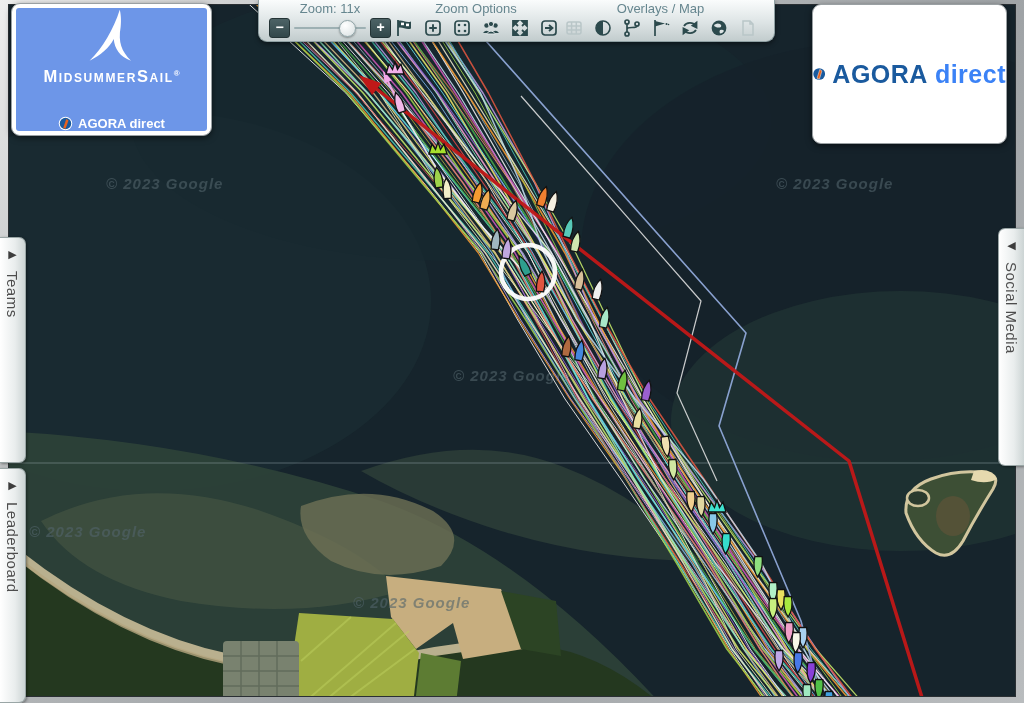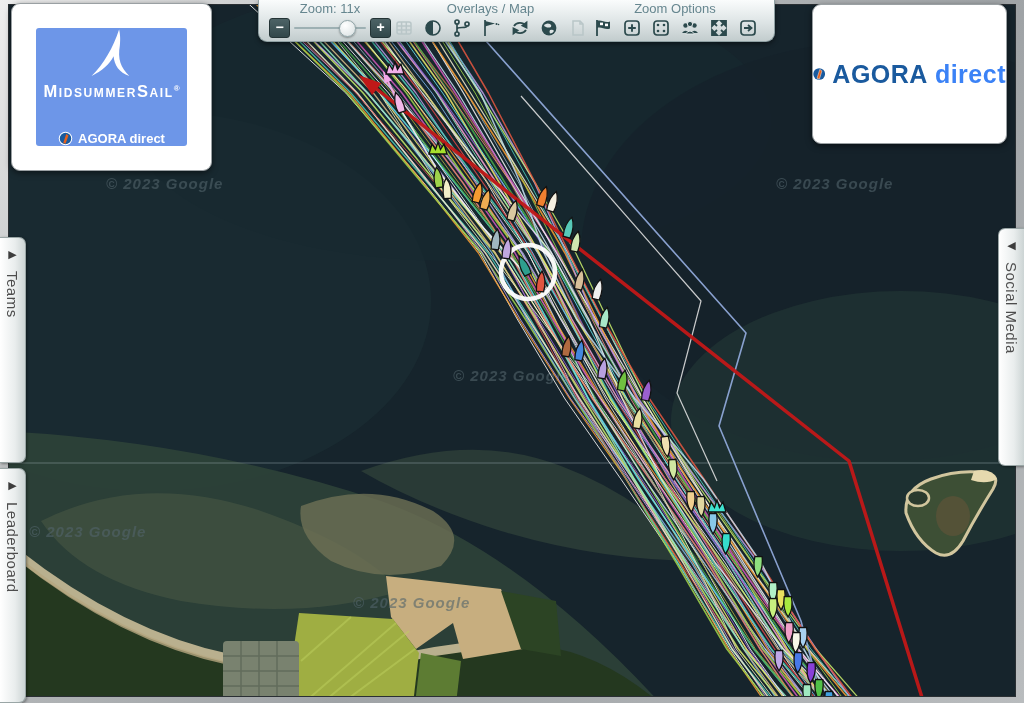--- a/index.html
+++ b/index.html
@@ -40,21 +40,21 @@
     border:1px solid #90a4a7;box-shadow:0 1px 2px rgba(0,0,0,.35);
   }
   .ic{width:25px;height:22px;display:flex;align-items:center;justify-content:center;cursor:pointer;}
   .ic svg{display:block;}
 
   
   .card{
     position:absolute;background:#fff;border:1px solid #9aa0a3;border-radius:9px;
     box-shadow:0 2px 6px rgba(0,0,0,.5);z-index:9;box-sizing:border-box;
   }
-  .card-left{left:11px;top:3px;width:201px;height:168px;padding:24px;}
+  .card-left{left:11px;top:3px;width:201px;height:133px;padding:4px;}
   .logo-blue{
     width:100%;height:100%;background:#6d96e8;border-radius:3px;
     display:flex;flex-direction:column;align-items:center;justify-content:center;gap:2px;
   }
   .ms-title{color:#fff;font-weight:bold;font-size:16.5px;letter-spacing:1.6px;font-variant:small-caps;white-space:nowrap;}
   .ms-title sup{font-size:8px;letter-spacing:0;}
   .agora-row{display:flex;align-items:center;gap:5px;color:#fff;font-weight:bold;font-size:13px;margin-top:28px;}
   .card-right{left:812px;top:4px;width:195px;height:140px;display:flex;align-items:center;justify-content:center;gap:7px;}
   .ag-big{font-size:25px;font-weight:bold;letter-spacing:.5px;}
   .ag-blue{color:#1a5a9e;}
@@ -237,81 +237,20 @@
       <div class="sqbtn">−</div>
       <div class="slider">
         <div class="track"></div>
         <div class="handle"></div>
       </div>
       <div class="sqbtn">+</div>
     </div>
   </div>
 
   <div class="tgroup">
-    <div class="tlabel">Overlays / Map</div>
-    <div class="trow">
-      <span class="ic">
-        <svg width="20" height="20" viewBox="0 0 20 20">
-            <g stroke="#b9c6c8" stroke-width="1.5" fill="none">
-              <rect x="3" y="4" width="14" height="12" rx="2"></rect>
-              <path d="M3,8 H17 M3,12 H17 M7.6,4 V16 M12.3,4 V16"></path>
-            </g>
-          </svg>
-      </span>
-      <span class="ic">
-        <svg width="20" height="20" viewBox="0 0 20 20">
-            <circle cx="10" cy="10" r="7" fill="none" stroke="#2c4a4d" stroke-width="1.6"></circle>
-            <path d="M10,3 A7,7 0 0 0 10,17 Z" fill="#2c4a4d"></path>
-          </svg>
-      </span>
-      <span class="ic">
-        <svg width="20" height="20" viewBox="0 0 20 20">
-            <g stroke="#2c4a4d" stroke-width="1.7" fill="none">
-              <circle cx="5" cy="16" r="2"></circle>
-              <circle cx="5" cy="4" r="2"></circle>
-              <circle cx="15" cy="6" r="2"></circle>
-              <path d="M5,6 V14 M5,11 C5,8 15,11 15,8"></path>
-            </g>
-          </svg>
-      </span>
-      <span class="ic">
-        <svg width="20" height="20" viewBox="0 0 20 20">
-            <path d="M4,2 V18" stroke="#2c4a4d" stroke-width="1.7"></path>
-            <polygon points="4,3 14,5.5 4,8.5" fill="#2c4a4d"></polygon>
-            <circle cx="15.5" cy="6" r="1" fill="#2c4a4d"></circle>
-            <circle cx="17.5" cy="6.5" r="0.8" fill="#2c4a4d"></circle>
-          </svg>
-      </span>
-      <span class="ic">
-        <svg width="20" height="20" viewBox="0 0 20 20">
-            <g stroke="#2c4a4d" stroke-width="1.8" fill="#2c4a4d">
-              <path d="M4,8 C6.5,4 13,4 15.5,7.5" fill="none"></path>
-              <polygon points="16.5,4.5 16.5,9.5 12.5,7.5"></polygon>
-              <path d="M16,12 C13.5,16 7,16 4.5,12.5" fill="none"></path>
-              <polygon points="3.5,15.5 3.5,10.5 7.5,12.5"></polygon>
-            </g>
-          </svg>
-      </span>
-      <span class="ic">
-        <svg width="20" height="20" viewBox="0 0 20 20">
-            <circle cx="10" cy="10" r="7.4" fill="#2c4a4d"></circle>
-            <path d="M5,7 Q8,4.5 11,6 Q13,7 12,9 Q9,10 7,9 Q5,8.5 5,7 Z" fill="#dde4e5"></path>
-            <path d="M11,12 Q14,11 15,13 Q13.5,15.5 11,15.5 Q10,13.5 11,12 Z" fill="#dde4e5"></path>
-          </svg>
-      </span>
-      <span class="ic">
-        <svg width="20" height="20" viewBox="0 0 20 20">
-            <path d="M5,3 H12 L15,6 V17 H5 Z" fill="none" stroke="#b9c6c8" stroke-width="1.5"></path>
-            <path d="M12,3 V6 H15" fill="none" stroke="#b9c6c8" stroke-width="1.5"></path>
-          </svg>
-      </span>
-    </div>
-  </div>
-
-  <div class="tgroup">
     <div class="tlabel">Zoom Options</div>
     <div class="trow">
       <span class="ic">
         <svg width="20" height="20" viewBox="0 0 20 20">
             <path d="M4,2 V18" stroke="#2c4a4d" stroke-width="1.8"></path>
             <path d="M4,3 C8,1 12,5.5 17,3.5 L17,10.5 C12,12.5 8,8 4,10 Z" fill="#2c4a4d"></path>
             <rect x="7" y="4.6" width="3" height="2.6" fill="#fff"></rect>
             <rect x="12" y="5.6" width="3" height="2.6" fill="#fff"></rect>
           </svg>
       </span>
@@ -351,20 +290,81 @@
               <polygon points="17,3 12,3 17,8"></polygon>
               <polygon points="3,17 8,17 3,12"></polygon>
               <polygon points="17,17 12,17 17,12"></polygon>
             </g>
           </svg>
       </span>
       <span class="ic">
         <svg width="20" height="20" viewBox="0 0 20 20">
             <rect x="3" y="3" width="14" height="14" rx="3" fill="none" stroke="#2c4a4d" stroke-width="1.7"></rect>
             <path d="M6,10 H12.5 M10,7 L13.5,10 L10,13" stroke="#2c4a4d" stroke-width="1.8" fill="none"></path>
+          </svg>
+      </span>
+    </div>
+  </div>
+
+  <div class="tgroup">
+    <div class="tlabel">Overlays / Map</div>
+    <div class="trow">
+      <span class="ic">
+        <svg width="20" height="20" viewBox="0 0 20 20">
+            <g stroke="#b9c6c8" stroke-width="1.5" fill="none">
+              <rect x="3" y="4" width="14" height="12" rx="2"></rect>
+              <path d="M3,8 H17 M3,12 H17 M7.6,4 V16 M12.3,4 V16"></path>
+            </g>
+          </svg>
+      </span>
+      <span class="ic">
+        <svg width="20" height="20" viewBox="0 0 20 20">
+            <circle cx="10" cy="10" r="7" fill="none" stroke="#2c4a4d" stroke-width="1.6"></circle>
+            <path d="M10,3 A7,7 0 0 0 10,17 Z" fill="#2c4a4d"></path>
+          </svg>
+      </span>
+      <span class="ic">
+        <svg width="20" height="20" viewBox="0 0 20 20">
+            <g stroke="#2c4a4d" stroke-width="1.7" fill="none">
+              <circle cx="5" cy="16" r="2"></circle>
+              <circle cx="5" cy="4" r="2"></circle>
+              <circle cx="15" cy="6" r="2"></circle>
+              <path d="M5,6 V14 M5,11 C5,8 15,11 15,8"></path>
+            </g>
+          </svg>
+      </span>
+      <span class="ic">
+        <svg width="20" height="20" viewBox="0 0 20 20">
+            <path d="M4,2 V18" stroke="#2c4a4d" stroke-width="1.7"></path>
+            <polygon points="4,3 14,5.5 4,8.5" fill="#2c4a4d"></polygon>
+            <circle cx="15.5" cy="6" r="1" fill="#2c4a4d"></circle>
+            <circle cx="17.5" cy="6.5" r="0.8" fill="#2c4a4d"></circle>
+          </svg>
+      </span>
+      <span class="ic">
+        <svg width="20" height="20" viewBox="0 0 20 20">
+            <g stroke="#2c4a4d" stroke-width="1.8" fill="#2c4a4d">
+              <path d="M4,8 C6.5,4 13,4 15.5,7.5" fill="none"></path>
+              <polygon points="16.5,4.5 16.5,9.5 12.5,7.5"></polygon>
+              <path d="M16,12 C13.5,16 7,16 4.5,12.5" fill="none"></path>
+              <polygon points="3.5,15.5 3.5,10.5 7.5,12.5"></polygon>
+            </g>
+          </svg>
+      </span>
+      <span class="ic">
+        <svg width="20" height="20" viewBox="0 0 20 20">
+            <circle cx="10" cy="10" r="7.4" fill="#2c4a4d"></circle>
+            <path d="M5,7 Q8,4.5 11,6 Q13,7 12,9 Q9,10 7,9 Q5,8.5 5,7 Z" fill="#dde4e5"></path>
+            <path d="M11,12 Q14,11 15,13 Q13.5,15.5 11,15.5 Q10,13.5 11,12 Z" fill="#dde4e5"></path>
+          </svg>
+      </span>
+      <span class="ic">
+        <svg width="20" height="20" viewBox="0 0 20 20">
+            <path d="M5,3 H12 L15,6 V17 H5 Z" fill="none" stroke="#b9c6c8" stroke-width="1.5"></path>
+            <path d="M12,3 V6 H15" fill="none" stroke="#b9c6c8" stroke-width="1.5"></path>
           </svg>
       </span>
     </div>
   </div>
 </div>
 
 <div class="card card-left">
   <div class="logo-blue">
     <svg width="62" height="66" viewBox="0 0 62 66">
       <path d="M40,2 C33,24 20,47 5,61 C18,55 28,46 33,36 C34,47 40,57 53,61 C42,50 38,40 41,22 C42,13 41,6 40,2 Z" fill="#ffffff"></path>

